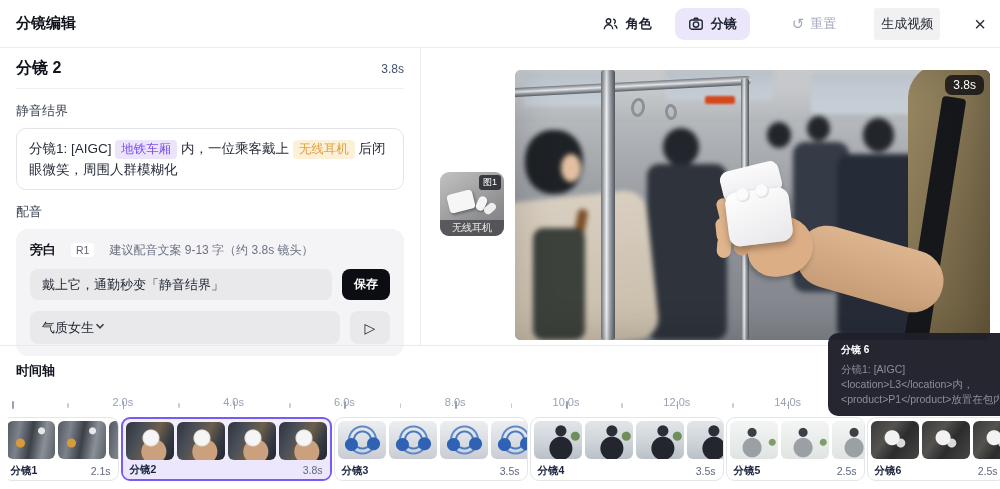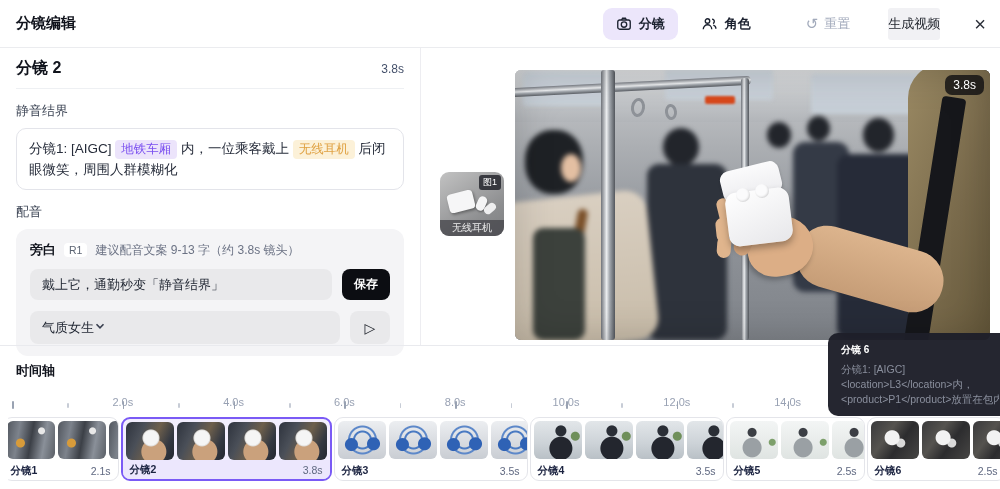--- a/index.html
+++ b/index.html
@@ -12,37 +12,37 @@
   .header { position:absolute; left:0; top:0; width:1000px; height:48px;
     display:flex; align-items:center; padding:0 14px 0 16px; border-bottom:1px solid #ebecef; background:#fff; z-index:3;}
   .header-title { font-size:15px; font-weight:bold; color:#10131c; }
   .tabbar { margin-left:auto; display:flex; align-items:center; gap:10px; }
   .tab { display:flex; align-items:center; gap:7px; font-size:13px; font-weight:bold;
     color:#1c2230; padding:7px 13px; border-radius:9px; cursor:pointer; }
   .tab.active { background:#ece6fb; }
   .tab svg { display:block; }
   .reset-btn { margin-left:42px; display:flex; align-items:center; gap:6px; color:#a2aabb; font-size:13px; cursor:pointer;}
   .reset-glyph { font-size:15px; line-height:1; }
-  .gen-btn { margin-left:38px; background:#f1f1f4; border-radius:3px; padding:7px 0; font-size:13px; color:#23272f; cursor:pointer;}
+  .gen-btn { margin-left:38px; background:#f1f1f4; border-radius:3px; padding:7px 7px; font-size:13px; color:#23272f; cursor:pointer;}
   .close-btn { margin-left:34px; font-size:20px; color:#2a2e38; line-height:1; cursor:pointer; }
   
   .left-panel { position:absolute; left:0; top:48px; width:421px; height:297px;
     border-right:1px solid #ededf1; padding:0 16px; background:#fff; }
   .shot-header { display:flex; align-items:baseline; justify-content:space-between;
     padding:10px 0 9px; border-bottom:1px solid #eef0f3; }
   .shot-title { font-size:16px; font-weight:bold; color:#10131c; }
   .shot-dur { font-size:12px; color:#44506a; }
   .sec-label { font-size:13px; color:#3e4656; margin-top:13px; }
   .desc-box { margin-top:8px; border:1px solid #e3e4ea; border-radius:10px;
     padding:9px 12px; font-size:13.5px; line-height:21px; color:#262c3a; }
   .tag { display:inline-block; border-radius:4px; padding:0 6px; font-size:12.5px; line-height:19px; }
   .tag.purple { background:#ece4fb; color:#7a4ff0; }
   .tag.orange { background:#fcf1d8; color:#dfa040; }
   .voice-card { margin-top:8px; background:#f4f4f6; border-radius:12px; padding:12px 14px; }
-  .voice-row1 { display:flex; align-items:center; gap:8px; }
+  .voice-row1 { display:flex; align-items:center; gap:15px; }
   .voice-role { font-size:13px; font-weight:bold; color:#10131c; }
   .voice-badge { background:#fff; border-radius:4px; font-size:10.5px; color:#5b6372; padding:1px 5px; }
   .voice-hint { font-size:12px; color:#6b7284; }
   .voice-row2 { display:flex; margin-top:10px; gap:10px; }
   .voice-input { flex:1; background:#e9e9eb; border:none; border-radius:8px; height:31px;
     padding:0 12px; font-size:13px; color:#1e2430; font-family:inherit; }
   .save-btn { background:#0c0d12; color:#fff; border-radius:8px; height:31px; padding:0 12px;
     font-size:12px; font-weight:bold; display:flex; align-items:center; cursor:pointer; }
   .voice-row3 { display:flex; margin-top:11px; gap:10px; }
   .voice-select { flex:1; background:#e9e9eb; border-radius:8px; height:33px; padding:0 12px;
@@ -152,40 +152,40 @@
     radial-gradient(circle at 44% 44%, #f2f2f2 0 7px, rgba(0,0,0,0) 8px),
     radial-gradient(circle at 62% 58%, #d9d9d9 0 4px, rgba(0,0,0,0) 5px),
     linear-gradient(125deg,#3a3a3c 0%,#55534f 35%,#2c2c2e 60%,#474644 100%); }
 </style>
 </head>
 <body>
 
 <div class="header">
   <div class="header-title">分镜编辑</div>
   <div class="tabbar">
-    <div class="tab active">
-      <span>
-        <svg width="16" height="16" viewBox="0 0 20 20" fill="none" stroke="#1c2230" stroke-width="1.7">
-          <rect x="2.2" y="5" width="15.6" height="11.5" rx="2.5"></rect>
-          <circle cx="10" cy="10.7" r="3.4"></circle>
-          <path d="M7 5 L8.2 2.8 H11.8 L13 5"></path>
-        </svg>
-      </span>
-      <span>分镜</span>
-    </div>
     <div class="tab">
       <span>
         <svg width="17" height="16" viewBox="0 0 20 20" fill="none" stroke="#1c2230" stroke-width="1.7">
           <circle cx="7.5" cy="6.2" r="2.8"></circle>
           <path d="M2.2 16.5 C2.2 12.8 5 11 7.5 11 C10 11 12.8 12.8 12.8 16.5"></path>
           <path d="M13.2 4 C14.8 4.2 16 5.4 16 7 C16 8.2 15.4 9 14.5 9.6"></path>
           <path d="M14.8 11.5 C16.8 12.2 18 13.8 18 16"></path>
         </svg>
       </span>
       <span>角色</span>
+    </div>
+    <div class="tab active">
+      <span>
+        <svg width="16" height="16" viewBox="0 0 20 20" fill="none" stroke="#1c2230" stroke-width="1.7">
+          <rect x="2.2" y="5" width="15.6" height="11.5" rx="2.5"></rect>
+          <circle cx="10" cy="10.7" r="3.4"></circle>
+          <path d="M7 5 L8.2 2.8 H11.8 L13 5"></path>
+        </svg>
+      </span>
+      <span>分镜</span>
     </div>
   </div>
   <div class="reset-btn">
     <span class="reset-glyph">↺</span>
     <span>重置</span>
   </div>
   <div class="gen-btn">生成视频</div>
   <div class="close-btn">×</div>
 </div>
 

